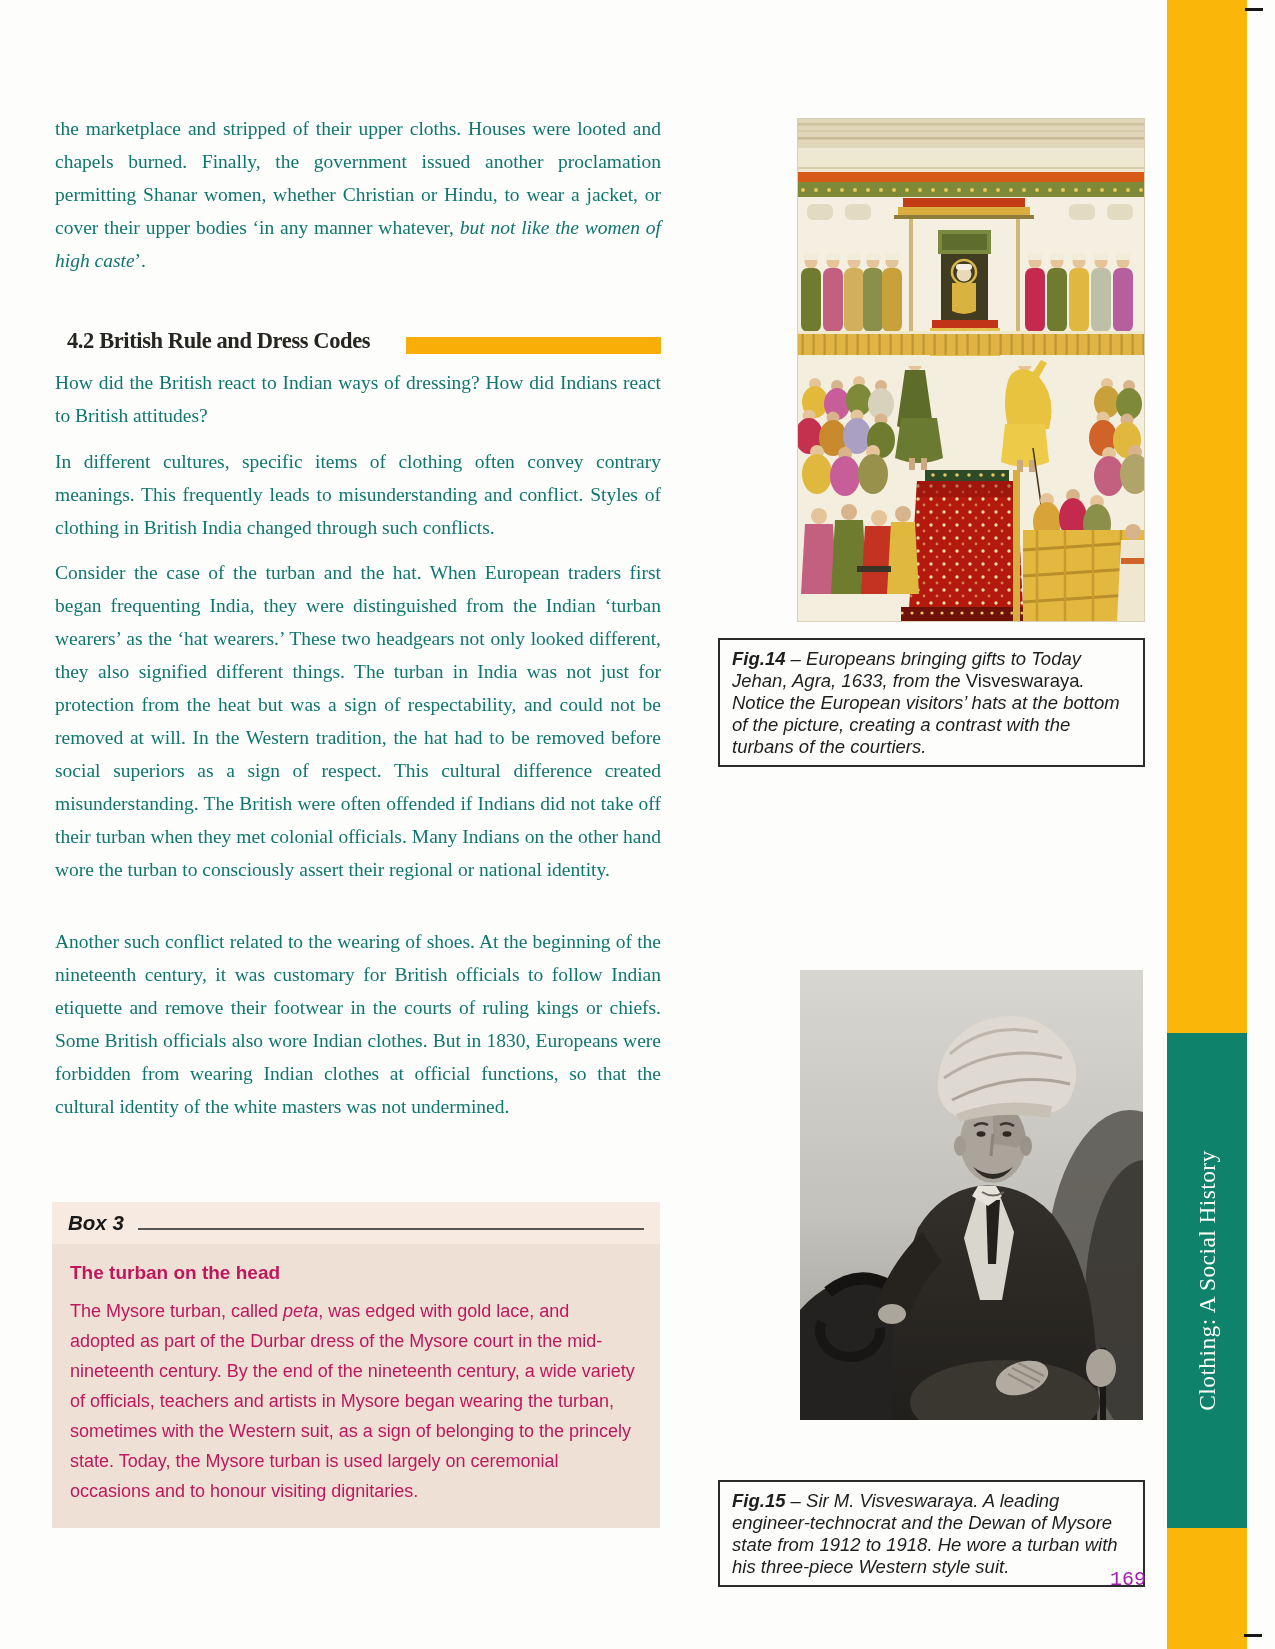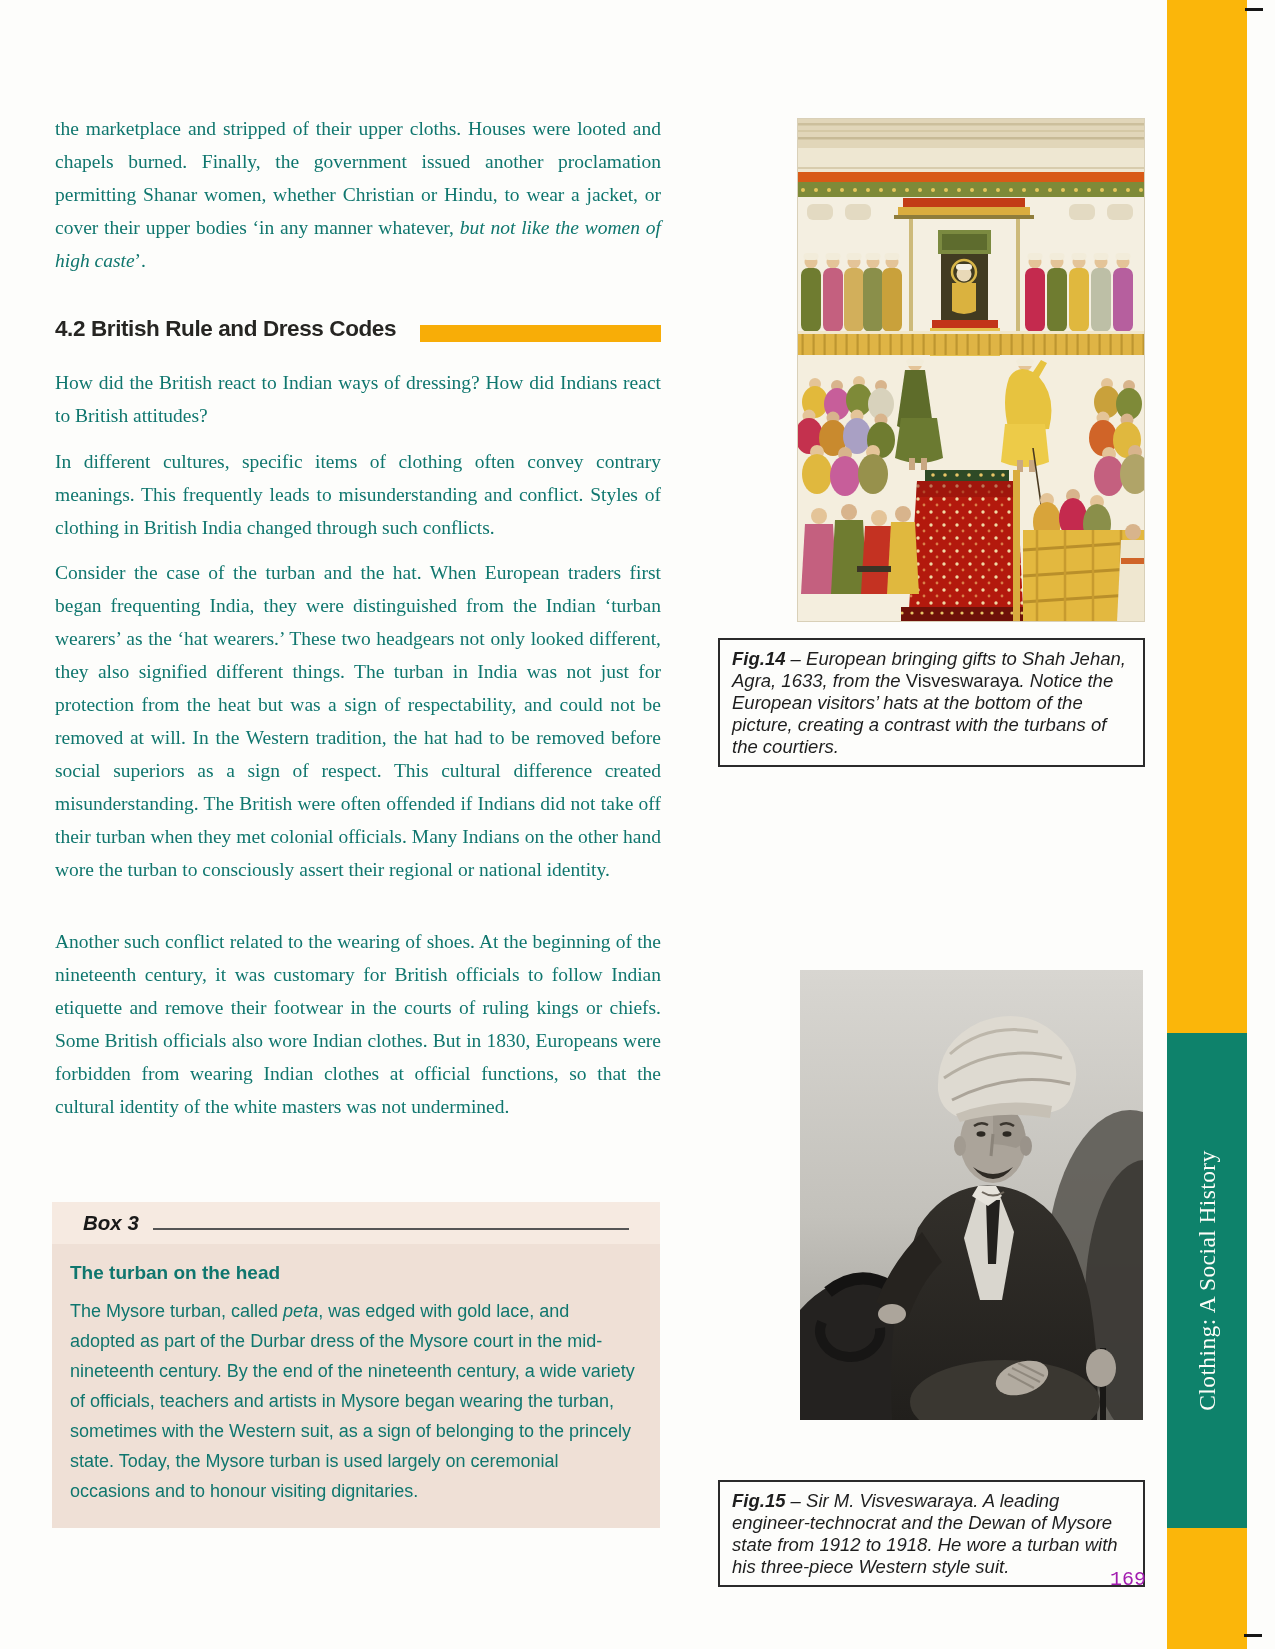--- a/index.html
+++ b/index.html
@@ -19,31 +19,31 @@
          font-size:19.5px;line-height:33px;color:#0f766e;text-align:justify;}
   .serif em{font-style:italic;}
   .para-top{top:112px;}
   .p-how{top:350px;margin-top:16px;}
   .p-indiff{top:445px;}
   .p-consider{top:556px;}
   .p-another{top:925px;}
 
   
   .heading-row{position:absolute;left:55px;top:316px;width:606px;display:flex;align-items:center;}
-  .section-heading{margin:0;font-family:Liberation Sans, sans-serif;font-weight:700;font-size:22.5px;
+  .section-heading{margin:12px;font-family:Liberation Serif, serif;font-weight:700;font-size:22.5px;
                    letter-spacing:-.4px;color:#262522;white-space:nowrap;}
   .heading-bar{flex:1;height:17px;background:var(--heading-bar,#F8AD07);margin-left:24px;margin-top:8px;}
 
   
   .box3-header{position:absolute;left:52px;top:1202px;width:608px;height:42px;background:var(--box-header-bg,#F6EAE1);
-               display:flex;align-items:center;padding:0 31px;box-sizing:border-box;}
+               display:flex;align-items:center;padding:0 16px;box-sizing:border-box;}
   .box3-label{font-family:"Liberation Sans",sans-serif;font-style:italic;font-weight:700;font-size:20.5px;color:#191919;}
   .box3-rule{flex:1;height:0;border-top:2px solid #555;margin-left:14px;transform:translateY(6px);}
   .box3-body{position:absolute;left:52px;top:1244px;width:608px;height:284px;background:var(--box-bg,#EFE0D6);
-             box-sizing:border-box;padding:16px 22px 0 18px;font-family:"Liberation Sans",sans-serif;color:#0f766e;}
+             box-sizing:border-box;padding:16px 22px 0 18px;font-family:"Liberation Sans",sans-serif;color:#be185d;}
   .box3-title{font-weight:700;font-size:19px;margin:2px 0 12px;}
   .box3-text{margin:0;font-size:18px;line-height:30px;}
   .box3-text em{font-style:italic;}
 
   
   .caption{position:absolute;left:718px;width:427px;border:2px solid #2B2B2B;box-sizing:border-box;background:#FDFDFB;
            font-family:"Liberation Sans",sans-serif;font-size:18.5px;line-height:22px;color:#1E1E1E;padding:8px 12px 7px;}
   .cap14{top:638px;}
   .cap15{top:1480px;}
   .figlabel{font-style:italic;font-weight:700;}
@@ -273,21 +273,21 @@
       </g>
       <circle cx="336" cy="414" r="8" fill="#D8B48C"></circle>
         <path d="M324 422 h26 l0 82 h-30 z" fill="#EFE7D0"></path>
       <rect x="324" y="440" width="26" height="6" fill="#D06428"></rect>
     </g>
     <rect x="216" y="352" width="7" height="152" fill="#D9AC3E"></rect>
     <rect x="0.5" y="0.5" width="347" height="503" fill="none" stroke="#D9D0B8" stroke-width="1"></rect>
   </svg>
 
   <div class="caption cap14">
-    <b class="figlabel">Fig.14</b><span class="it"> – </span><span class="it">European bringing gifts to Shah Jehan, Agra, 1633, from the </span><span class="up">Visveswaraya</span><span class="it">. Notice the European visitors’ hats at the bottom of the picture, creating a contrast with the turbans of the courtiers.</span>
+    <b class="figlabel">Fig.14</b><span class="it"> – </span><span class="it">Europeans bringing gifts to Today Jehan, Agra, 1633, from the </span><span class="up">Visveswaraya</span><span class="it">. Notice the European visitors’ hats at the bottom of the picture, creating a contrast with the turbans of the courtiers.</span>
   </div>
 
   <svg class="fig15" viewBox="0 0 343 450" preserveAspectRatio="none">
     <defs>
       <linearGradient id="pbg" x1="0" y1="0" x2="0" y2="1">
         <stop offset="0" stop-color="#D8D6D1"></stop>
           <stop offset="0.55" stop-color="#C3C1BB"></stop>
           <stop offset="1" stop-color="#9B9993"></stop>
       </linearGradient>
       <linearGradient id="suit" x1="0" y1="0" x2="0" y2="1">

